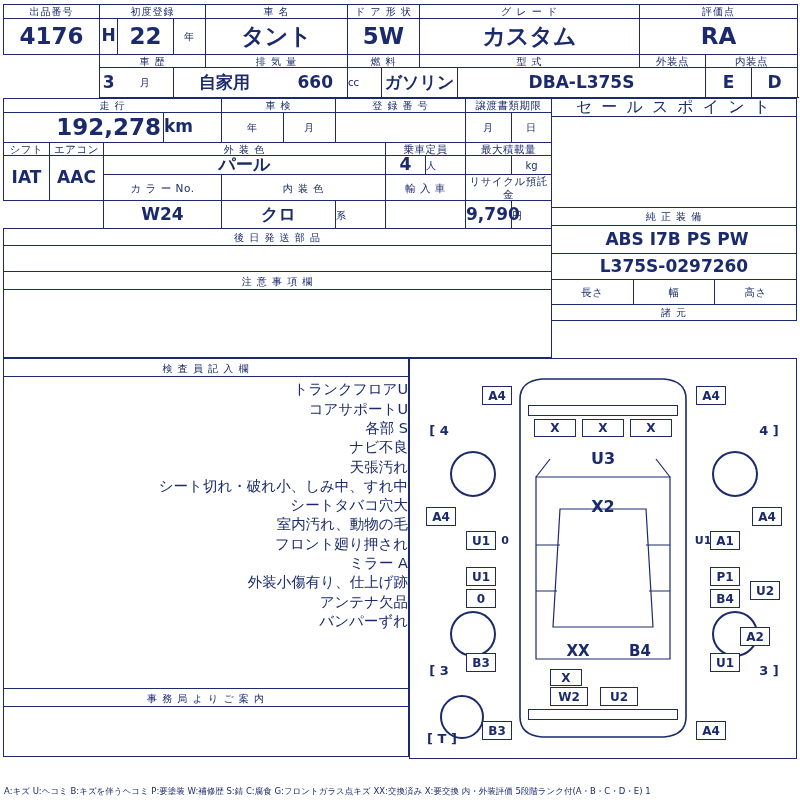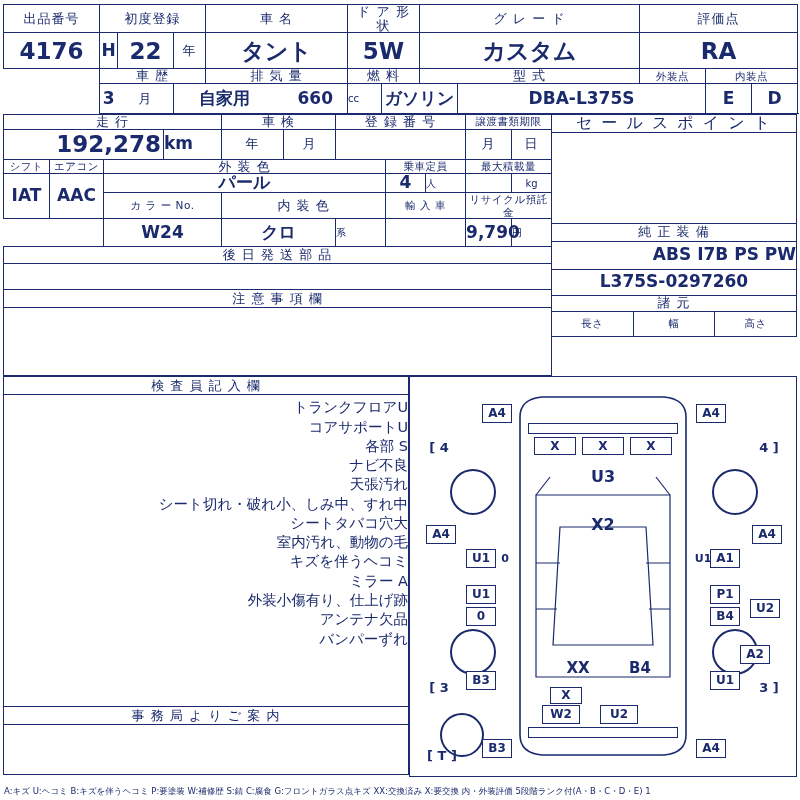--- a/index.html
+++ b/index.html
@@ -25,21 +25,21 @@
     table-layout: fixed;
     width: 100%;
   }
   table.grid td {
     border: 1px solid #1a2a6c;
     text-align: center;
     vertical-align: middle;
     padding: 0;
     line-height: 1.05;
   }
-  .lbl { font-size: 13px; letter-spacing: 1px; }
+  .lbl { font-size: 10px; letter-spacing: 1px; }
   .lbl-sm { font-size: 10.5px; letter-spacing: 0.5px; }
   .val-lg { font-size: 23px; font-weight: bold; }
   .val-md { font-size: 17px; font-weight: bold; }
   .unit { font-size: 10px; font-weight: normal; }
   .nb { border: none !important; }
   .noborder-l { border-left: none !important; }
   .noborder-r { border-right: none !important; }
 
   
   .topwrap { width: 794px; }
@@ -241,41 +241,41 @@
             <tr>
           <td style="height:17px;border-left:1px solid #1a2a6c"><span class="sales-pt">セ ー ル ス ポ イ ン ト</span></td>
         </tr>
         <tr>
           <td style="height:91px;border-left:1px solid #1a2a6c"></td>
         </tr>
         <tr>
           <td style="height:18px;border-left:1px solid #1a2a6c"><span class="lbl">純 正 装 備</span></td>
         </tr>
         <tr>
-          <td style="height:28px;border-left:1px solid #1a2a6c;text-align:right;padding-left:6px"><span class="val-md">ABS I7B PS PW</span></td>
+          <td style="height:28px;border-left:1px solid #1a2a6c;text-align:center;padding-left:6px"><span class="val-md">ABS I7B PS PW</span></td>
         </tr>
         <tr>
           <td style="height:26px;border-left:1px solid #1a2a6c"><span class="val-md">L375S-0297260</span></td>
-        </tr>
-        <tr>
-          <td style="height:16px;border-left:1px solid #1a2a6c;padding:0"><span class="lbl">諸 元</span></td>
         </tr>
         <tr>
           <td style="padding:0;border-left:1px solid #1a2a6c;border-top:none">
             <table class="grid" style="border:none">
               <tbody>
                     <tr>
                 <td style="height:24px;border-left:none;border-bottom:none;border-top:none"><span class="lbl-sm">長さ</span></td>
                 <td style="border-bottom:none;border-top:none"><span class="lbl-sm">幅</span></td>
                 <td style="border-right:none;border-bottom:none;border-top:none"><span class="lbl-sm">高さ</span></td>
               </tr>
             </tbody>
                 </table>
           </td>
         </tr>
+        <tr>
+          <td style="height:16px;border-left:1px solid #1a2a6c;padding:0"><span class="lbl">諸 元</span></td>
+        </tr>
       </tbody>
         </table>
     </div>
   </div>
 
   <div class="flexrow" style="width:796px">
 
     <div style="width:406px">
       <table class="grid">
         <tbody>
@@ -285,21 +285,21 @@
         <tr>
           <td style="height:312px;vertical-align:top;text-align:right;padding-top:3px">
             <div class="notes-line">トランクフロアU</div>
             <div class="notes-line">コアサポートU</div>
             <div class="notes-line">各部 S</div>
             <div class="notes-line">ナビ不良</div>
             <div class="notes-line">天張汚れ</div>
             <div class="notes-line">シート切れ・破れ小、しみ中、すれ中</div>
             <div class="notes-line">シートタバコ穴大</div>
             <div class="notes-line">室内汚れ、動物の毛</div>
-            <div class="notes-line">キズを伴うヘコミ</div>
+            <div class="notes-line">フロント廻り押され</div>
             <div class="notes-line">ミラー A</div>
             <div class="notes-line">外装小傷有り、仕上げ跡</div>
             <div class="notes-line">アンテナ欠品</div>
             <div class="notes-line">バンパーずれ</div>
           </td>
         </tr>
         <tr>
               <td style="height:18px"><span class="lbl">事 務 局 よ り ご 案 内</span></td>
             </tr>
         <tr>
@@ -368,21 +368,21 @@
               <div class="dg-box" style="left:340px;top:222px;width:30px;height:19px">U2</div>
 
               <div class="dg-box" style="left:330px;top:268px;width:30px;height:19px">A2</div>
               <div class="dg-box" style="left:300px;top:294px;width:30px;height:19px">U1</div>
 
               <div class="dg-txt" style="left:148px;top:282px;width:40px;height:20px;font-size:15px">XX</div>
               <div class="dg-txt" style="left:210px;top:282px;width:40px;height:20px;font-size:15px">B4</div>
 
               <div class="dg-box" style="left:56px;top:294px;width:30px;height:19px">B3</div>
               <div class="dg-box" style="left:140px;top:310px;width:32px;height:17px">X</div>
-              <div class="dg-box" style="left:132px;top:328px;width:38px;height:19px">W2</div>
+              <div class="dg-box" style="left:140px;top:328px;width:38px;height:19px">W2</div>
               <div class="dg-box" style="left:190px;top:328px;width:38px;height:19px">U2</div>
               <div class="dg-box" style="left:118px;top:350px;width:150px;height:11px;border-width:1px"></div>
               <div class="dg-box" style="left:72px;top:362px;width:30px;height:19px">B3</div>
               <div class="dg-box" style="left:286px;top:362px;width:30px;height:19px">A4</div>
 
               <div class="dg-txt" style="left:14px;top:302px;width:30px;height:18px">[ 3</div>
               <div class="dg-txt" style="left:344px;top:302px;width:30px;height:18px">3 ]</div>
               <div class="dg-txt" style="left:12px;top:370px;width:40px;height:18px">[ T ]</div>
             </div>
           </td>

